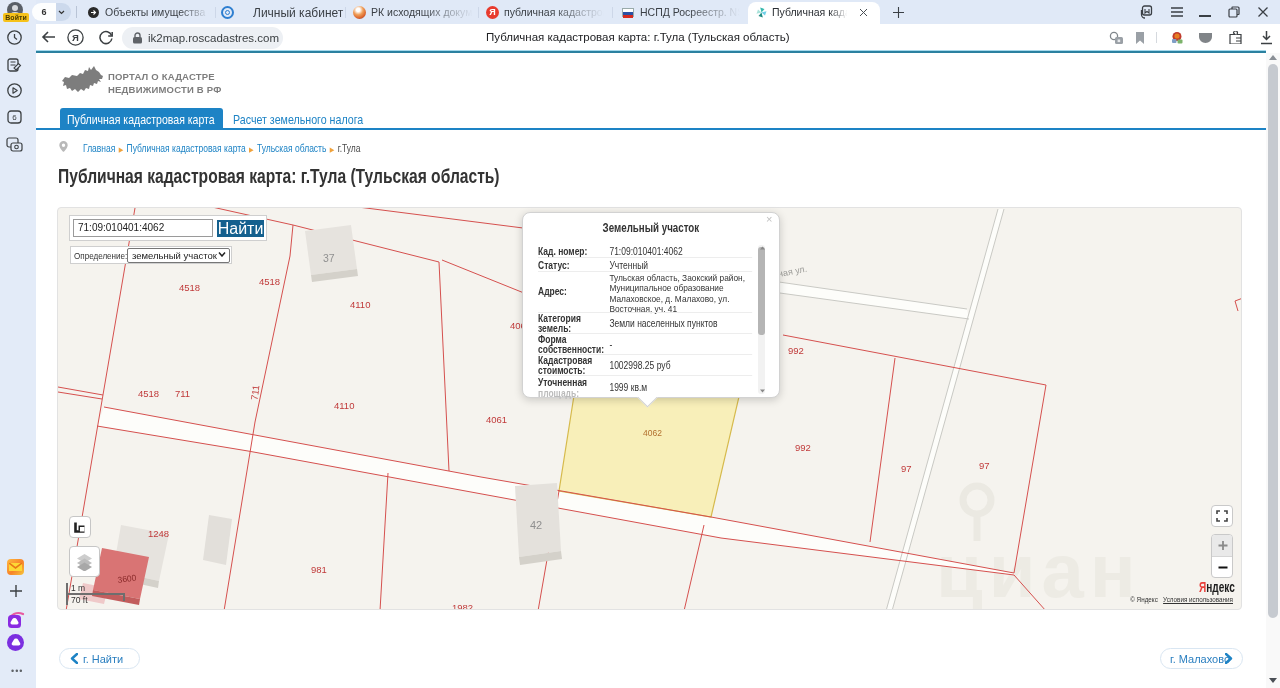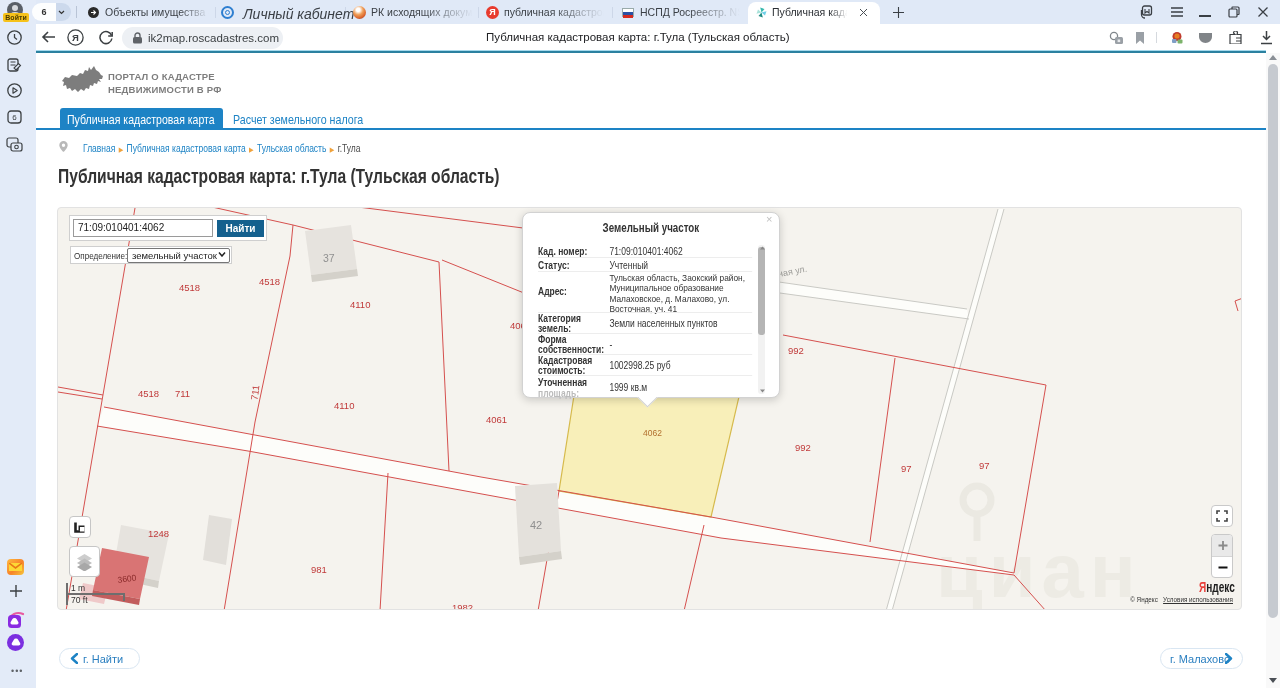--- a/index.html
+++ b/index.html
@@ -39,21 +39,21 @@
     <svg width="11" height="11">
       <circle cx="5.5" cy="5.5" r="5.5" fill="#2a2a2a"></circle>
       <path d="M3 5.5 H7 M5.5 3.5 L7.5 5.5 L5.5 7.5" stroke="#fff" stroke-width="1.1" fill="none"></path>
     </svg>
   </div>
 <div class="abs" style="left:105px;top:6px;width:108px;height:13px;font-size:10.5px;color:#3a3f45;white-space:nowrap;overflow:hidden;">Объекты имущества - Фо</div>
 <div class="abs" style="left:180px;top:6px;width:34px;height:13px;background:linear-gradient(to right,rgba(224,233,247,0),#e0e9f7 85%);"></div>
 
 <div class="abs" style="left:221px;top:6px;width:13px;height:13px;border-radius:50%;border:2.2px solid #2f7fd0;"></div>
 <div class="abs" style="left:225px;top:10px;width:5px;height:5px;border-radius:50%;border:1.4px solid #2f7fd0;"></div>
-<div class="abs" style="left:243px;top:6px;width:90px;height:13px;font-size:14px;color:#3a3f45;white-space:nowrap;font-style:italic;">Личный кабинет</div>
+<div class="abs" style="left:253px;top:6px;width:90px;height:13px;font-size:12px;color:#3a3f45;white-space:nowrap;">Личный кабинет</div>
 
 <div class="abs" style="left:353px;top:6px;width:13px;height:13px;border-radius:50%;background:radial-gradient(circle at 40% 30%, #ffffff 15%, #f0a05a 40%, #d95f28 70%, #35459a 100%);"></div>
 <div class="abs" style="left:371px;top:6px;width:102px;height:13px;font-size:10.5px;color:#3a3f45;white-space:nowrap;overflow:hidden;">РК исходящих документ</div>
 <div class="abs" style="left:420px;top:6px;width:53px;height:13px;background:linear-gradient(to right,rgba(224,233,247,0),#e0e9f7);"></div>
 
 <div class="abs" style="left:486px;top:6px;width:13px;height:13px;border-radius:50%;background:#e83b2e;color:#fff;font-size:9px;font-weight:bold;text-align:center;line-height:13px;">Я</div>
 <div class="abs" style="left:504px;top:6px;width:100px;height:13px;font-size:10.5px;color:#3a3f45;white-space:nowrap;overflow:hidden;">публичная кадастровая</div>
 <div class="abs" style="left:552px;top:6px;width:52px;height:13px;background:linear-gradient(to right,rgba(224,233,247,0),#e0e9f7);"></div>
 
 <div class="abs" style="left:622px;top:8px;width:12px;height:9px;border:0.5px solid #9aa;">
@@ -343,21 +343,21 @@
     <text x="585" y="228" font-family="Liberation Sans" font-size="8.5" fill="#b2702e">4062</text>
     <text x="60" y="375" font-family="Liberation Sans" font-size="8.5" fill="#8a2a2a" transform="rotate(-8 60 375)">3600</text>
     <text x="265" y="54" font-family="Liberation Sans" font-size="10.5" fill="#909090">37</text>
     <text x="472" y="321" font-family="Liberation Sans" font-size="11" fill="#8f8f8f">42</text>
     <text x="716" y="70" font-family="Liberation Sans" font-size="9" fill="#9a9a96" transform="rotate(-11 716 70)">чная ул.</text>
   </svg>
 </div>
 
 <div class="abs" style="left:69px;top:215px;width:198px;height:26px;background:#fff;border:1px solid #cfcfcf;"></div>
 <div class="abs" style="left:73px;top:219px;width:140px;height:18px;background:#fff;border:1px solid #9a9a9a;font-size:10px;color:#222;line-height:16px;padding-left:4px;">71:09:010401:4062</div>
-<div class="abs" style="left:217px;top:220px;width:47px;height:17px;background:#14608e;color:#fff;font-size:10px;text-align:center;line-height:17px;font-weight:bold;">Найти</div>
+<div class="abs" style="left:217px;top:220px;width:47px;height:17px;background:#14608e;color:#fff;font-size:16px;text-align:center;line-height:17px;">Найти</div>
 <div class="abs" style="left:70px;top:246px;width:162px;height:18px;background:#fff;border:1px solid #cfcfcf;"></div>
 <div class="abs" style="left:74px;top:250px;width:70px;height:12px;font-size:9.5px;color:#333;transform:scaleX(0.85);transform-origin:left top;white-space:nowrap;">Определение:</div>
 <div class="abs" style="left:127px;top:248px;width:103px;height:15px;background:#fff;border:1px solid #767676;border-radius:2px;font-size:9.5px;color:#222;line-height:13px;padding-left:4px;white-space:nowrap;">земельный участок</div>
 <div class="abs" style="left:218px;top:252px;width:8px;height:5px;">
     <svg width="8" height="5">
       <path d="M1 0.5 L4 4 L7 0.5" stroke="#222" stroke-width="1.5" fill="none"></path>
     </svg>
   </div>
 
 <div class="abs" style="left:69px;top:516px;width:22px;height:22px;background:#fff;border:1px solid #c6c6c6;border-radius:4px;"></div>

